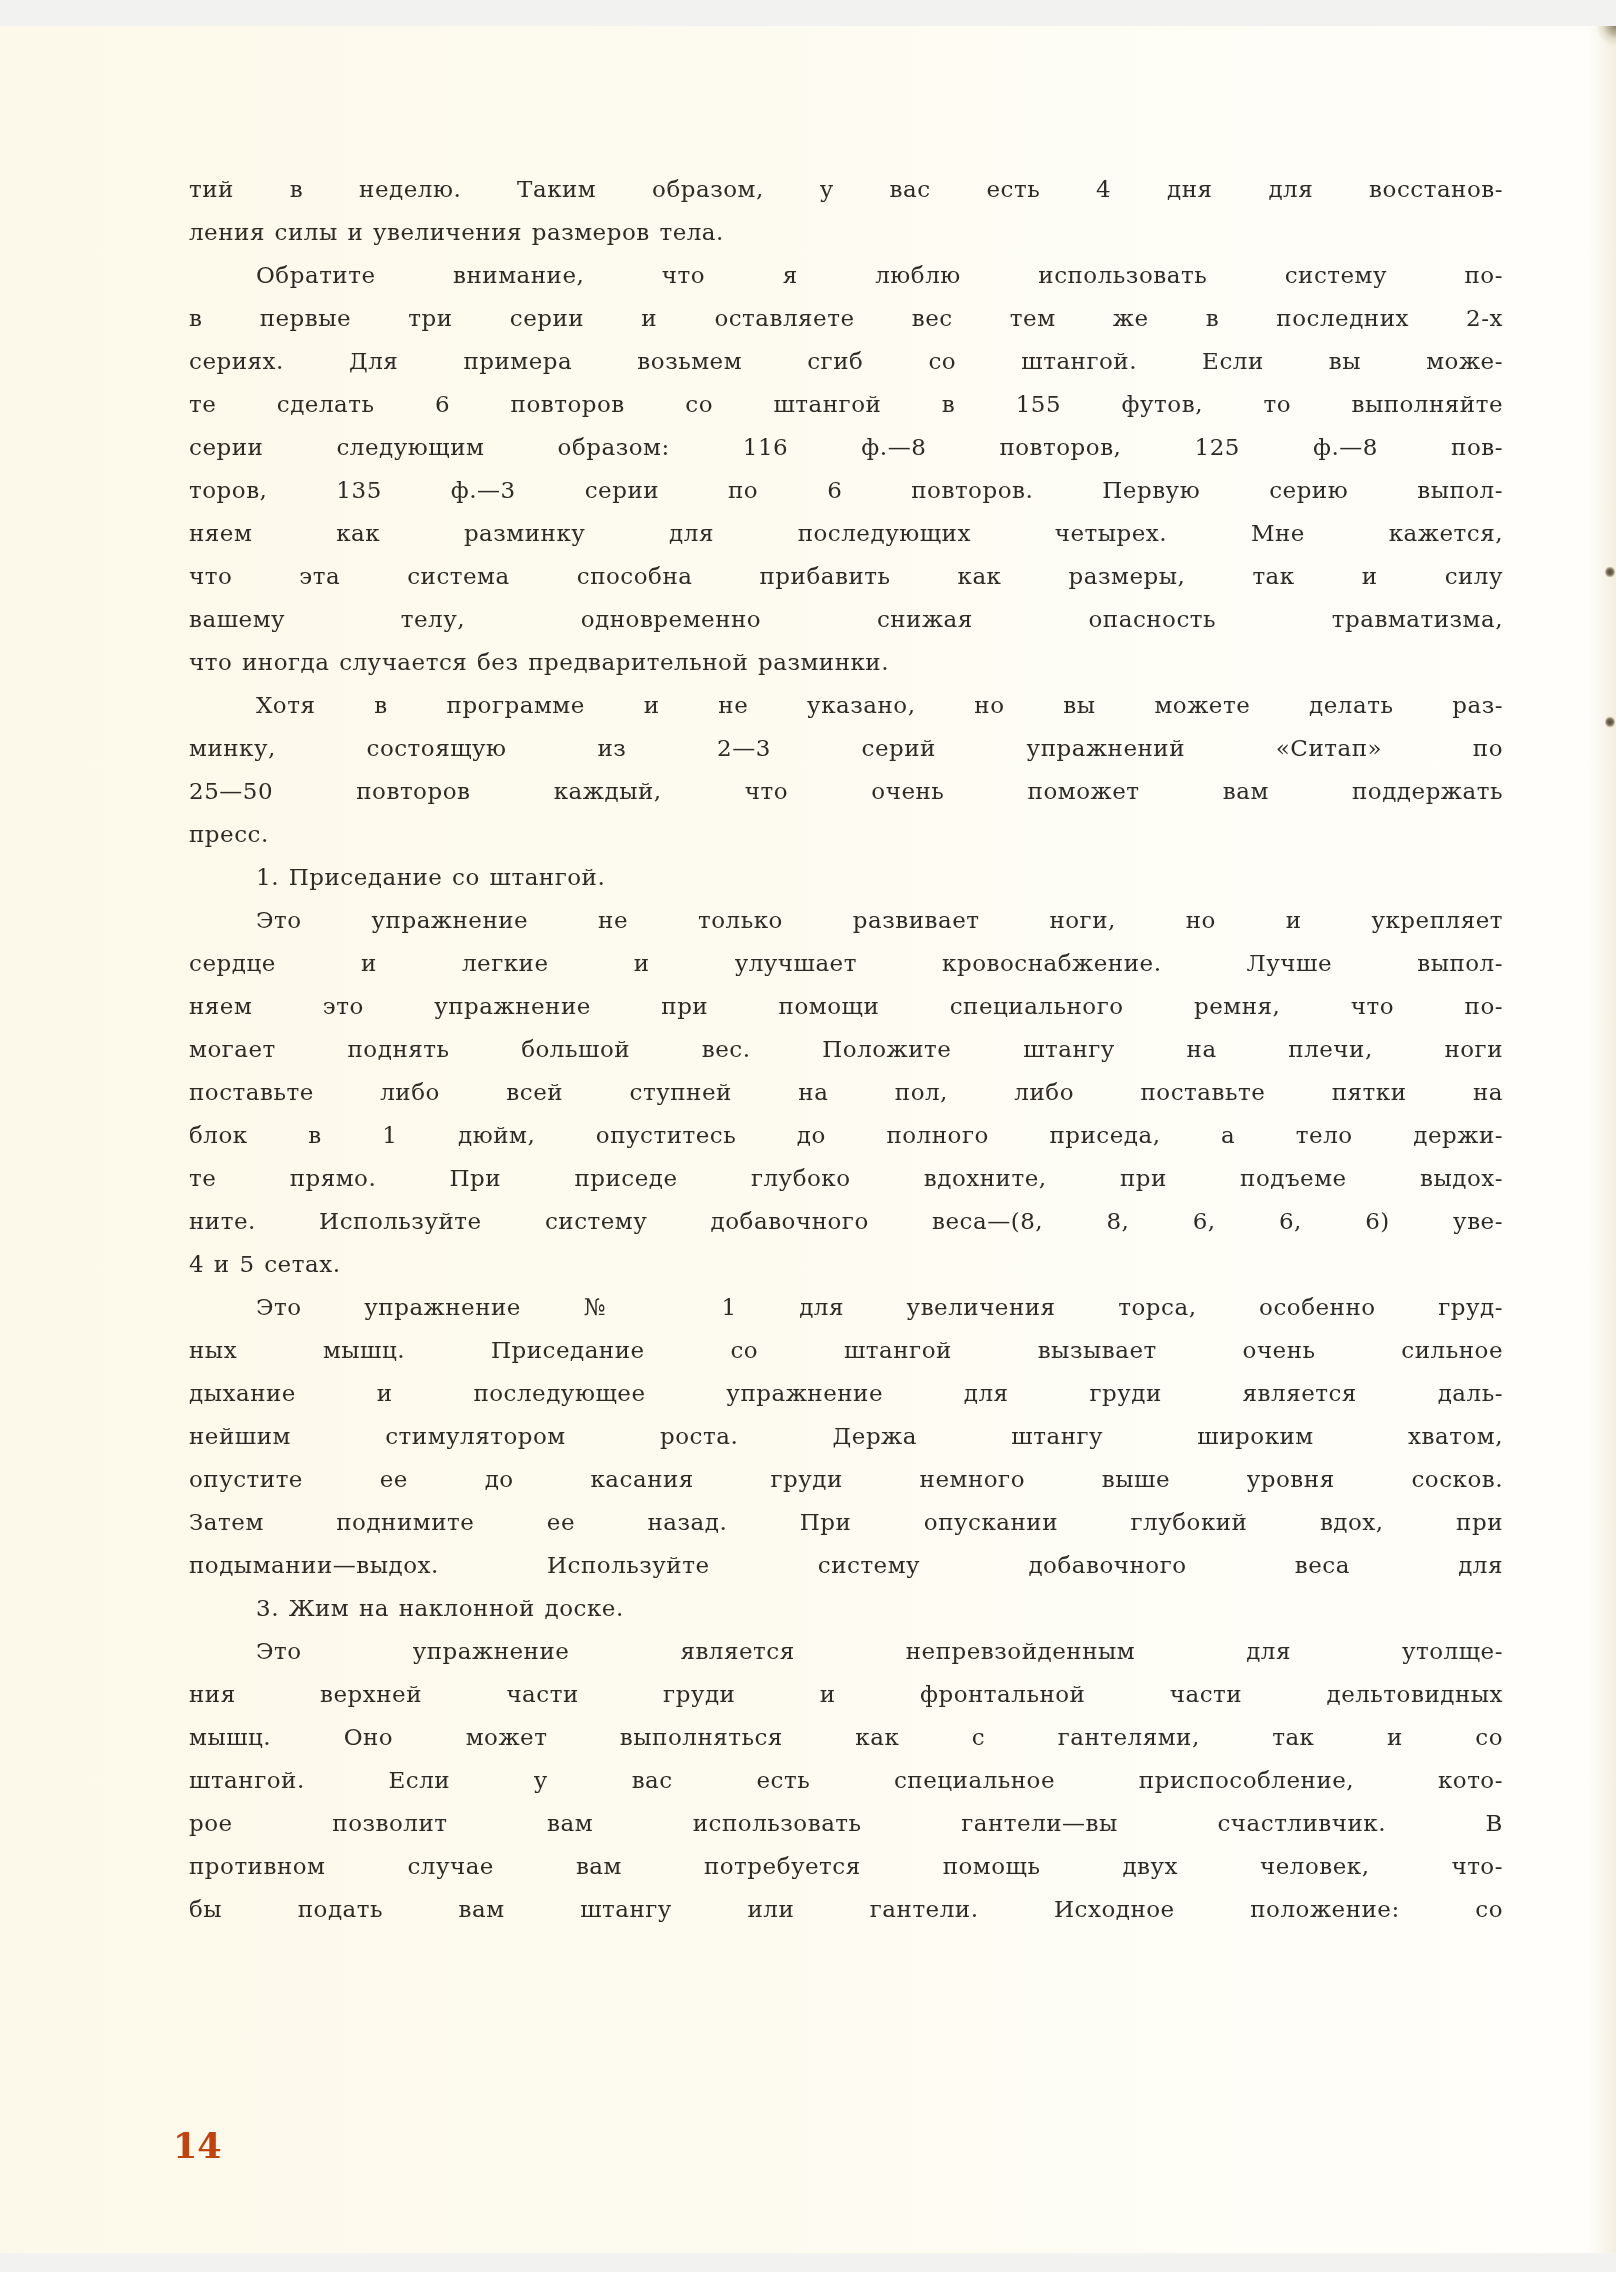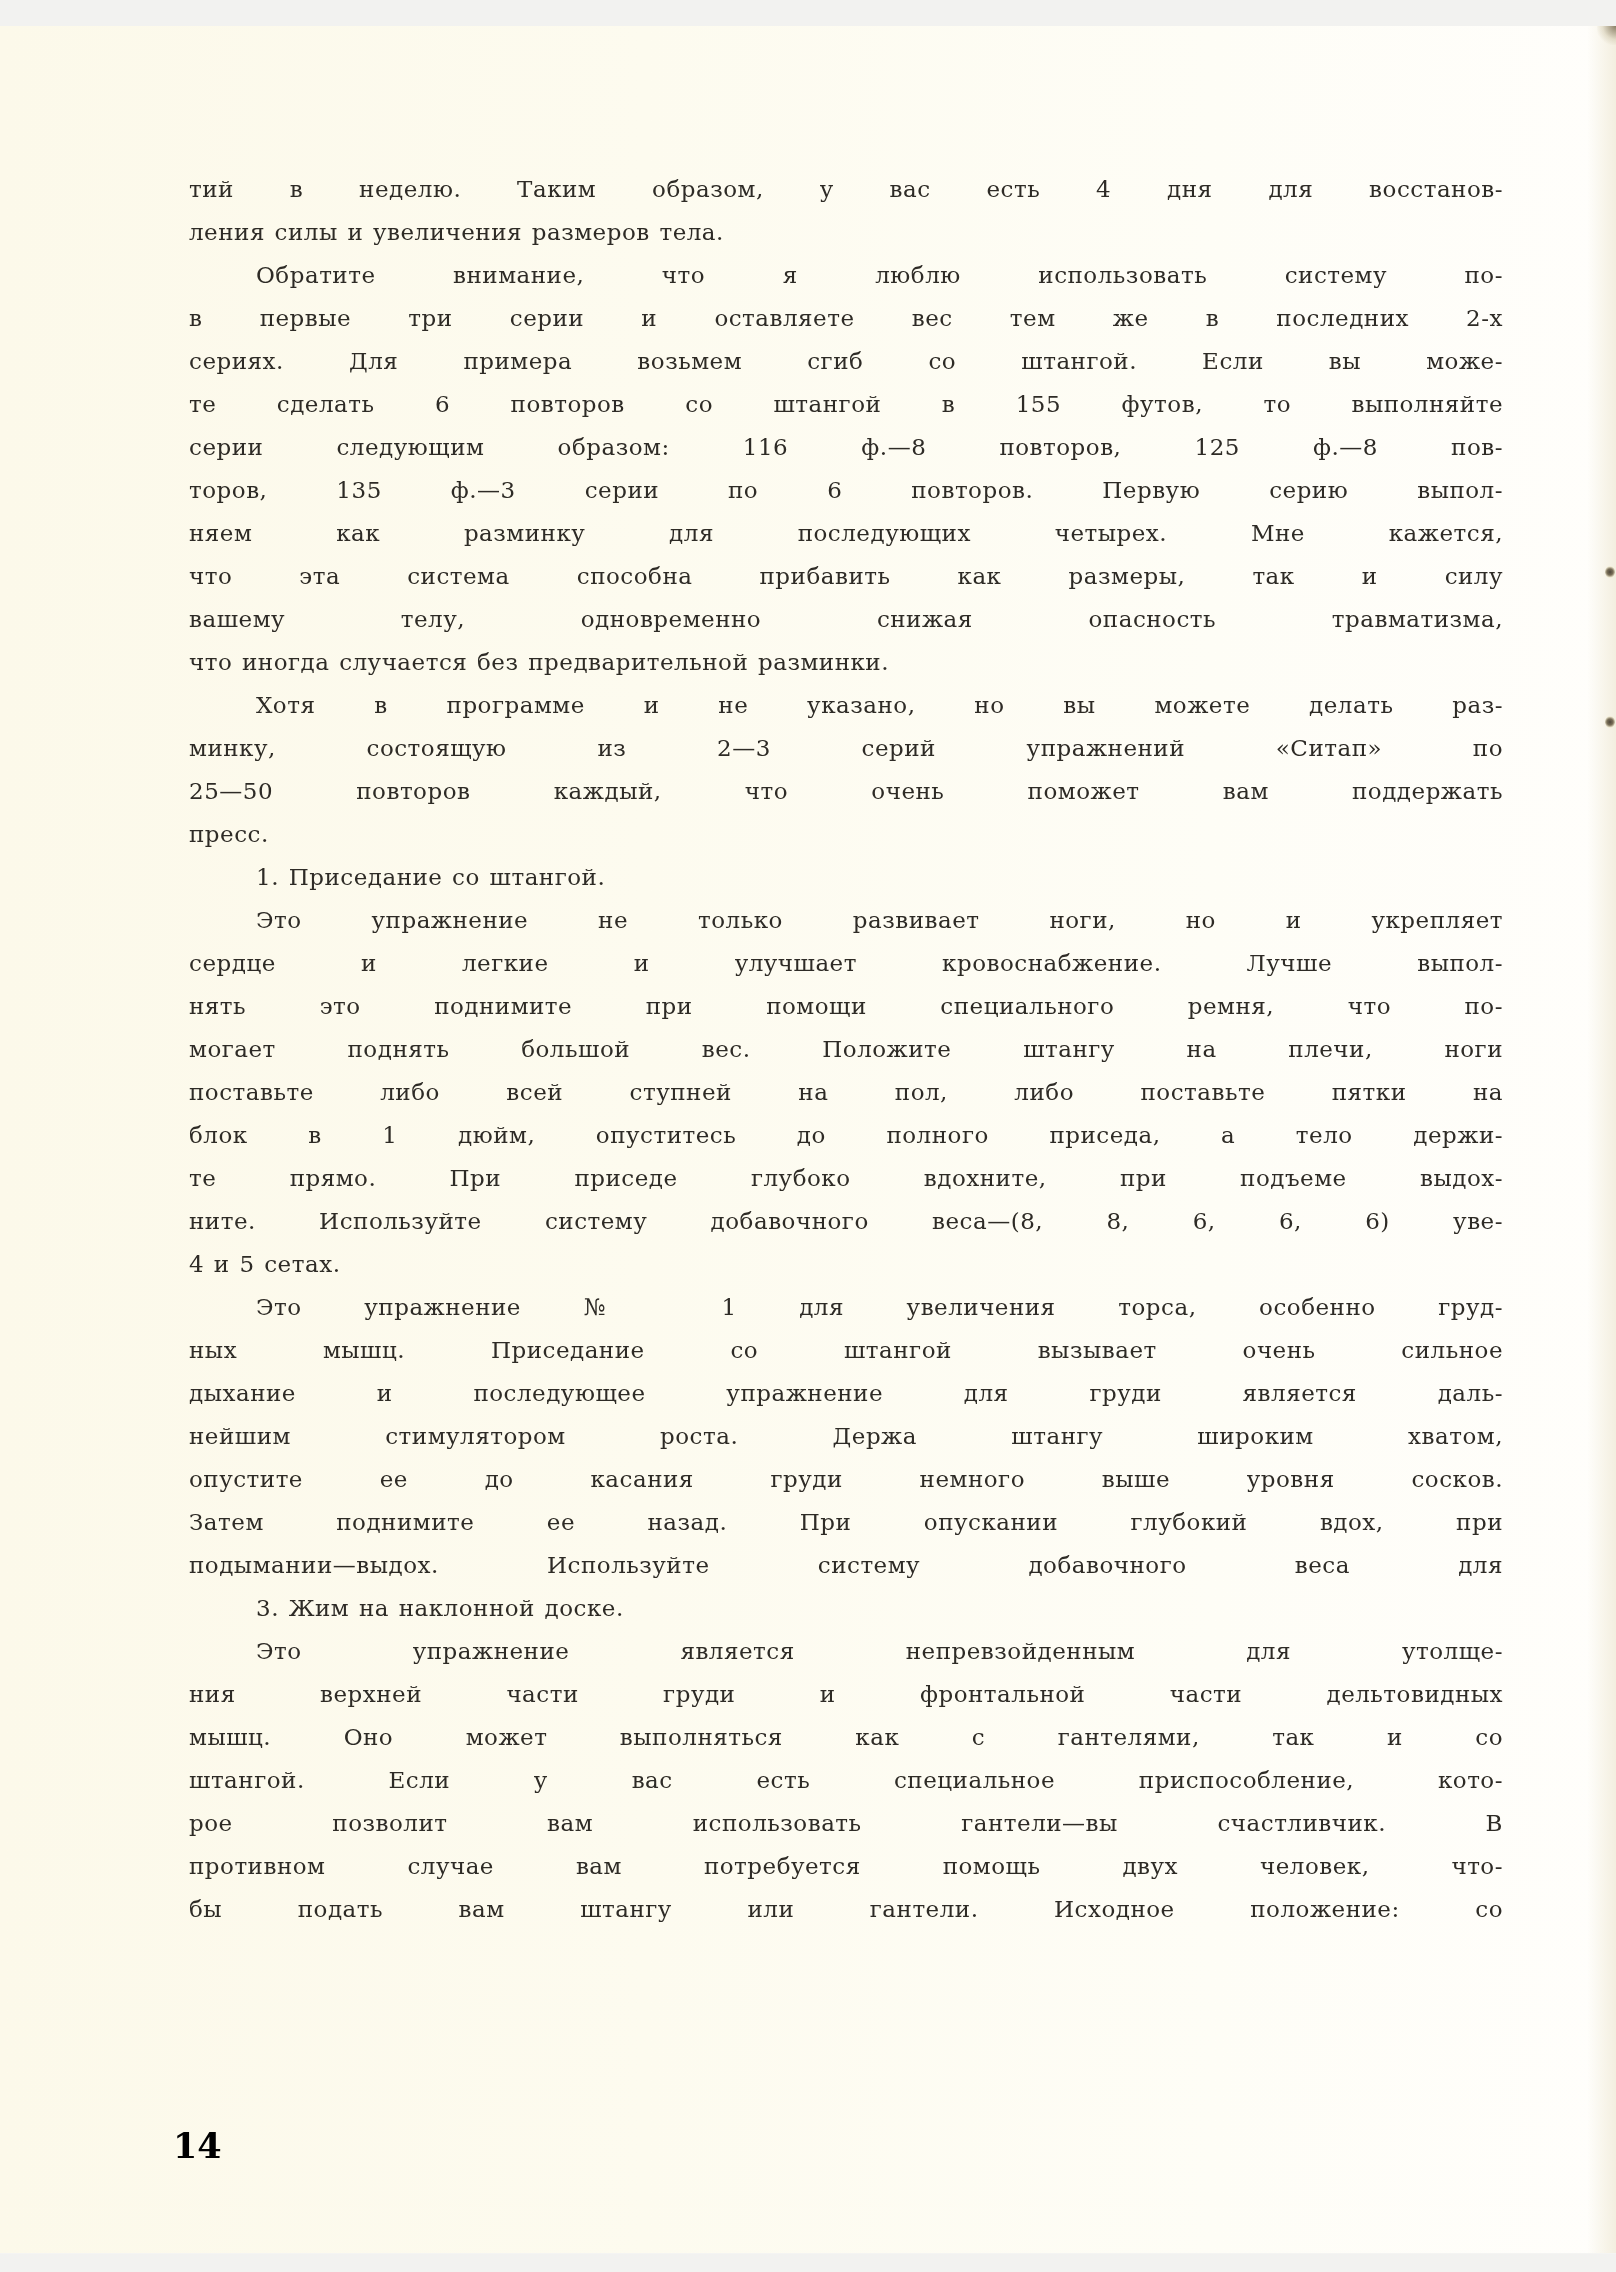--- a/index.html
+++ b/index.html
@@ -35,21 +35,21 @@
     height: 43px; line-height: 43px;
     white-space: nowrap;
     text-align: justify; text-align-last: justify;
     word-spacing: 1.9px;
   }
   .ln.last { text-align-last: left; }
   .ln.indent { padding-left: 67px; }
   .ln.heading { text-align-last: left; padding-left: 67px; }
   .pageno {
     position: absolute; left: 173px; top: 2125px;
-    font-family: "DejaVu Serif", serif; font-weight: bold; font-size: 35px; color: #000000;
+    font-family: "DejaVu Serif", serif; font-weight: bold; font-size: 35px; color: #c2410c;
   }
 </style>
 </head>
 <body>
 
 <div class="topbar"></div>
 <div class="page"></div>
 <div class="edge-shadow"></div>
 <div class="corner-mark"></div>
 <div class="speck" style="right:1px; top:566px;"></div>
@@ -69,21 +69,21 @@
     <div class="ln">что эта система способна прибавить как размеры, так и силу</div>
     <div class="ln">вашему телу, одновременно снижая опасность травматизма,</div>
     <div class="ln last">что иногда случается без предварительной разминки.</div>
     <div class="ln indent">Хотя в программе и не указано, но вы можете делать раз-</div>
     <div class="ln">минку, состоящую из 2—3 серий упражнений «Ситап» по</div>
     <div class="ln">25—50 повторов каждый, что очень поможет вам поддержать</div>
     <div class="ln last">пресс.</div>
     <div class="ln heading">1. Приседание со штангой.</div>
     <div class="ln indent">Это упражнение не только развивает ноги, но и укрепляет</div>
     <div class="ln">сердце и легкие и улучшает кровоснабжение. Лучше выпол-</div>
-    <div class="ln">нять это поднимите при помощи специального ремня, что по-</div>
+    <div class="ln">няем это упражнение при помощи специального ремня, что по-</div>
     <div class="ln">могает поднять большой вес. Положите штангу на плечи, ноги</div>
     <div class="ln">поставьте либо всей ступней на пол, либо поставьте пятки на</div>
     <div class="ln">блок в 1 дюйм, опуститесь до полного приседа, а тело держи-</div>
     <div class="ln">те прямо. При приседе глубоко вдохните, при подъеме выдох-</div>
     <div class="ln">ните. Используйте систему добавочного веса—(8, 8, 6, 6, 6) уве-</div>
     <div class="ln last">4 и 5 сетах.</div>
     <div class="ln indent">Это упражнение № 1 для увеличения торса, особенно груд-</div>
     <div class="ln">ных мышц. Приседание со штангой вызывает очень сильное</div>
     <div class="ln">дыхание и последующее упражнение для груди является даль-</div>
     <div class="ln">нейшим стимулятором роста. Держа штангу широким хватом,</div>

